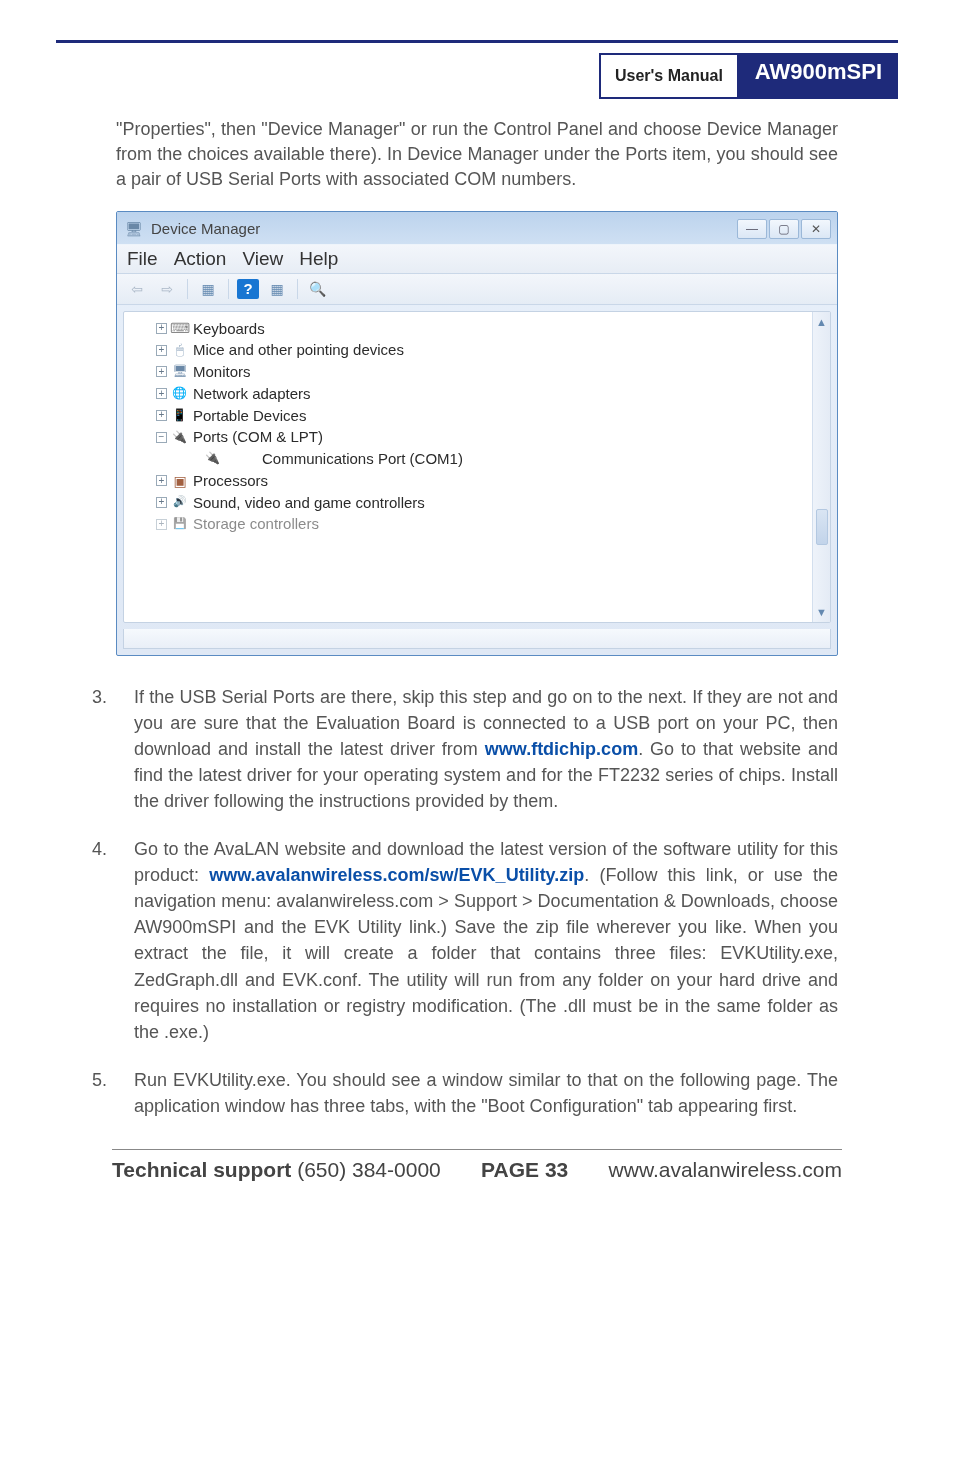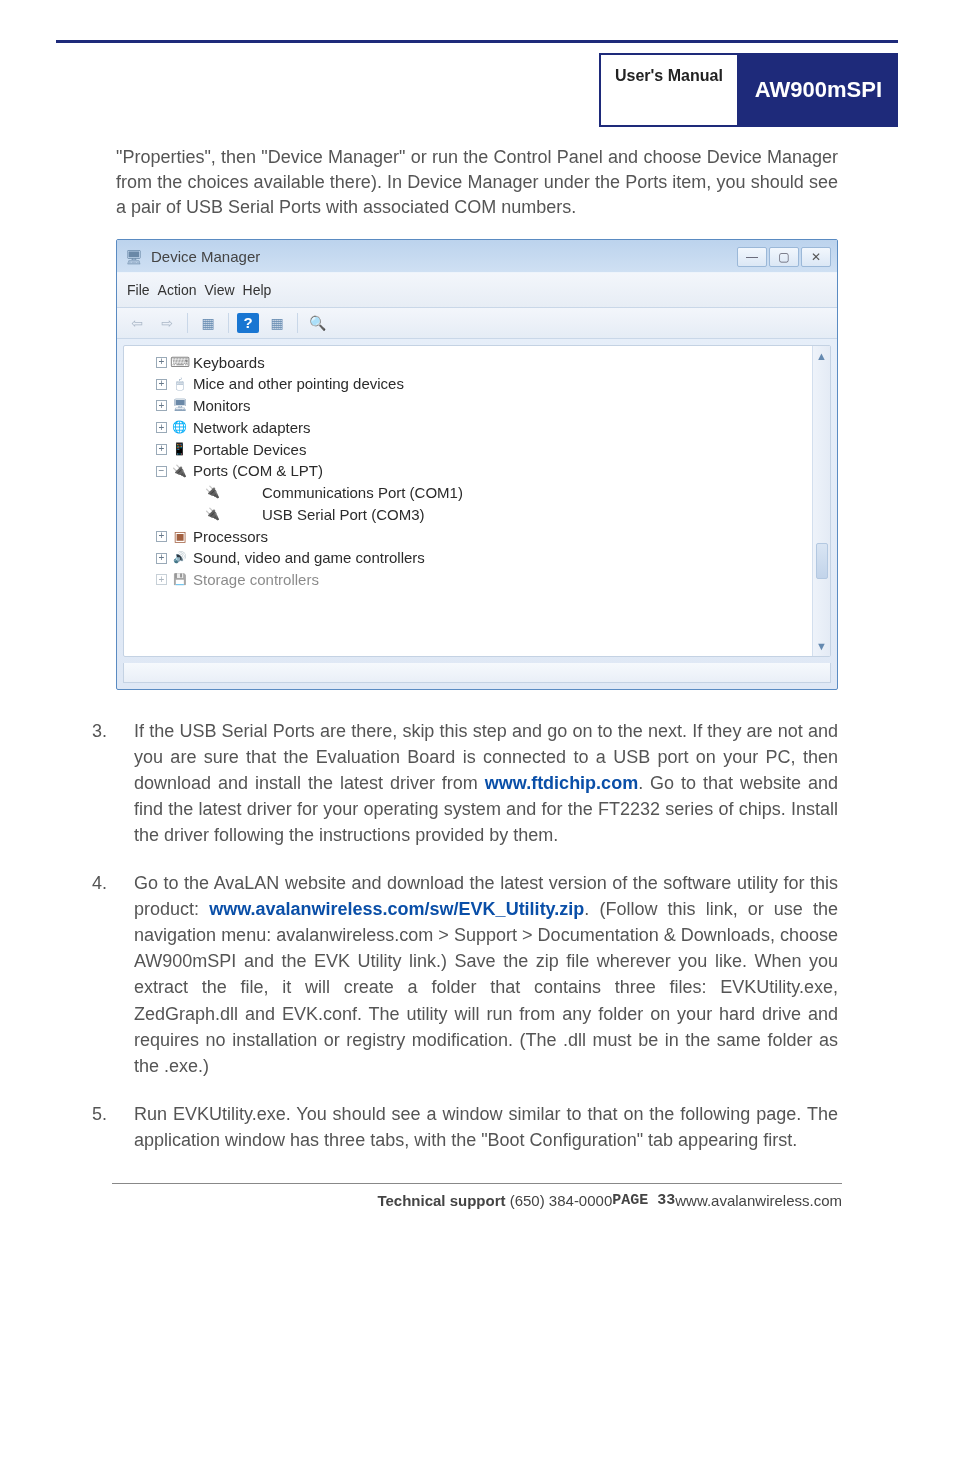--- a/index.html
+++ b/index.html
@@ -25,21 +25,21 @@
   .header-left {
     border: 2px solid #1e2a7a;
     padding: 12px 14px;
     font-weight: bold;
     font-size: 16px;
     color: #222;
   }
   .header-right {
     background: #1e2a7a;
     color: #fff;
-    padding: 22px 14px;
+    padding: 4px 14px;
     font-weight: bold;
     font-size: 22px;
     border: 2px solid #1e2a7a;
   }
   .para {
     margin: 18px 60px 18px 60px;
     text-align: justify;
     line-height: 1.4;
     color: #555;
   }
@@ -71,26 +71,26 @@
     border:1px solid #9bb8d8;
     background:linear-gradient(#f2f7fd,#dbe7f5);
     display:flex;align-items:center;justify-content:center;
     font-size: 12px; color:#5a5a6a;
     border-radius: 2px;
     margin-left:2px;
   }
   .ctrl-btn.close { color:#555; }
   .dm-menubar {
     background: linear-gradient(#f3f6fb,#e7edf5);
-    padding: 9px 10px;
-    font-size: 14px;
+    padding: 3px 10px;
+    font-size: 19px;
     color: #333;
     border-top: 1px solid #eef4fb;
     border-bottom: 1px solid #c9d7e8;
-    display:flex; gap: 8px;
+    display:flex; gap: 16px;
   }
   .dm-toolbar {
     background: linear-gradient(#f3f6fb,#e5ecf5);
     padding: 4px 8px;
     display:flex; align-items:center; gap:6px;
     border-bottom: 1px solid #c9d7e8;
   }
   .tb-btn {
     width:24px; height:22px;
     display:flex;align-items:center;justify-content:center;
@@ -180,27 +180,27 @@
     font-weight:normal;
     color:#555;
   }
   .link { color:#0a4fa8; font-weight:bold; }
   .footer-hr {
     border:0; border-top:1px solid #888;
     margin: 30px 56px 8px 56px;
   }
   .footer {
     display:flex;
-    justify-content:flex-end;
+    justify-content:space-between;
     align-items:center;
-    font-size:15px;
+    font-size:21px;
     color:#444;
     padding: 0 56px;
   }
-  .footer .mid { font-weight:bold;font-family:Liberation Mono, monospace; }
+  .footer .mid { font-weight:bold; }
 </style>
 </head>
 <body>
 
 <div class="header-bar"></div>
 <div class="header-box">
   <div class="header-left">User's Manual</div>
   <div class="header-right">AW900mSPI</div>
 </div>
 
@@ -264,24 +264,20 @@
       </div>
       <div class="tree-row level1">
         <span class="exp">−</span>
         <span class="tree-icon ti-port"></span>
         <span>Ports (COM &amp; LPT)</span>
       </div>
       <div class="tree-row level2">
         <span class="tree-icon ti-port"></span>
         <span>Communications Port (COM1)</span>
       </div>
-      <div class="tree-row level2">
-        <span class="tree-icon ti-port"></span>
-        <span>USB Serial Port (COM3)</span>
-      </div>
       <div class="tree-row level1">
         <span class="exp">+</span>
         <span class="tree-icon ti-cpu"></span>
         <span>Processors</span>
       </div>
       <div class="tree-row level1">
         <span class="exp">+</span>
         <span class="tree-icon ti-sound"></span>
         <span>Sound, video and game controllers</span>
       </div>

